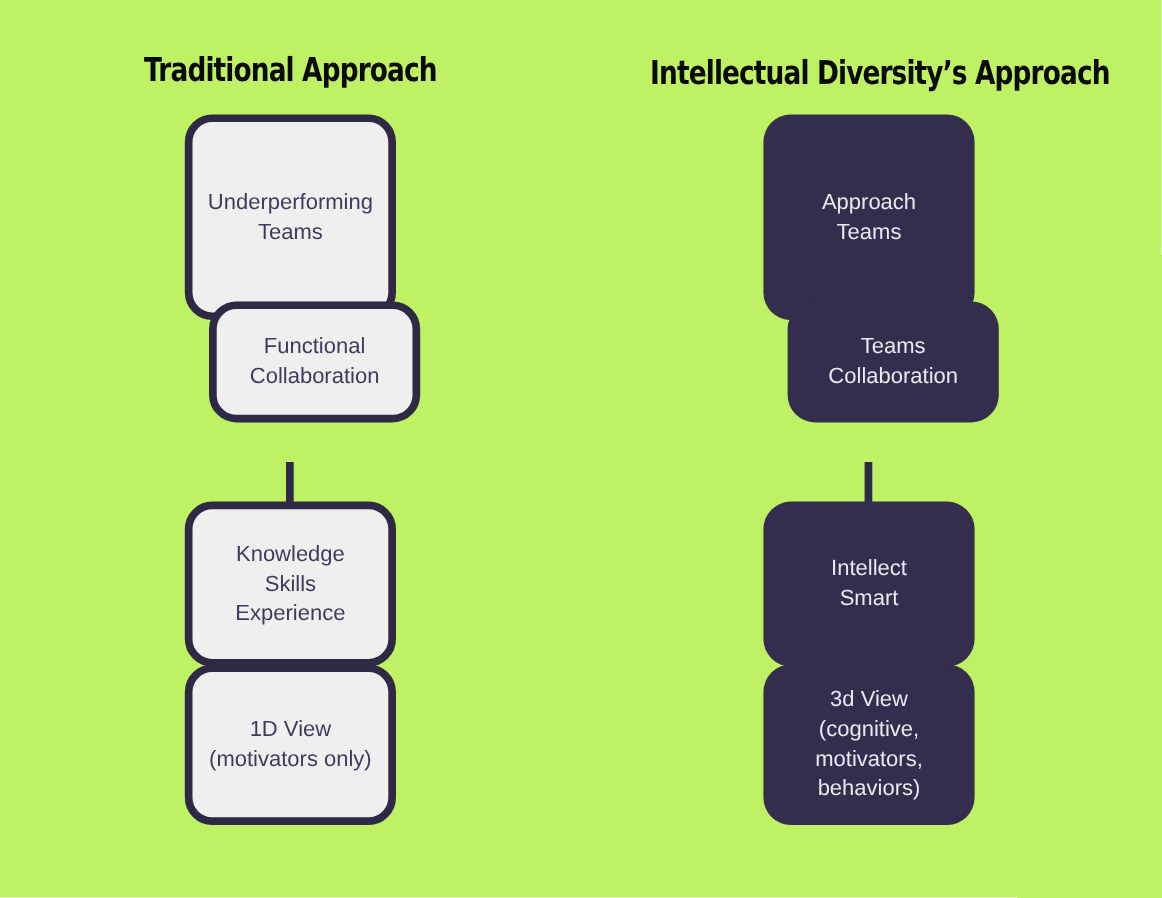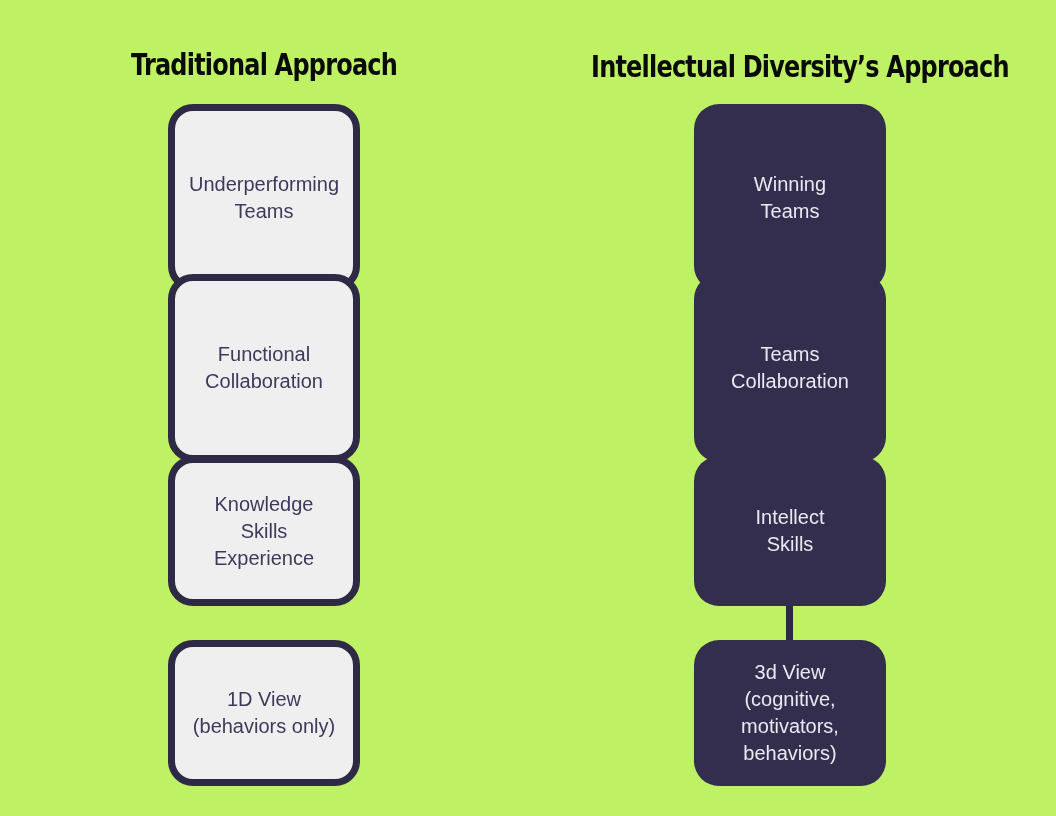--- a/index.html
+++ b/index.html
@@ -53,23 +53,23 @@
   }
   .dark {
     background: #342e4e;
     color: #eae8f1;
   }
 
   .col-left  .box { left: 168px; }
   .col-right .box { left: 694px; }
 
   .r1 { top: 104px; height: 187px; }
-  .r2 { top: 274px; height: 188px; }
+  .r2 { top: 274px; height: 110px; margin-left: 22px; }
   .r3 { top: 456px; height: 150px; }
-  .r4 { top: 640px; height: 146px; }
+  .r4 { top: 604px; height: 146px; }
 
   .connector {
     position: absolute;
     width: 7px;
     background: #2e2944;
   }
   .conn-left  { left: 260px; }
   .conn-right { left: 786px; }
   .c12 { top: 248px; height: 32px; }
   .c23 { top: 420px; height: 42px; }
@@ -98,36 +98,36 @@
       <span class="label">Functional
 Collaboration</span>
     </div>
     <div class="box light r3">
       <span class="label">Knowledge
 Skills
 Experience</span>
     </div>
     <div class="box light r4">
       <span class="label">1D View
-(behaviors only)</span>
+(motivators only)</span>
     </div>
   </div>
 
   <div class="col-right">
     <div class="box dark r1">
-      <span class="label">Winning
+      <span class="label">Approach
 Teams</span>
     </div>
     <div class="box dark r2">
       <span class="label">Teams
 Collaboration</span>
     </div>
     <div class="box dark r3">
       <span class="label">Intellect
-Skills</span>
+Smart</span>
     </div>
     <div class="box dark r4">
       <span class="label">3d View
 (cognitive,
 motivators,
 behaviors)</span>
     </div>
   </div>
 
 </div>

